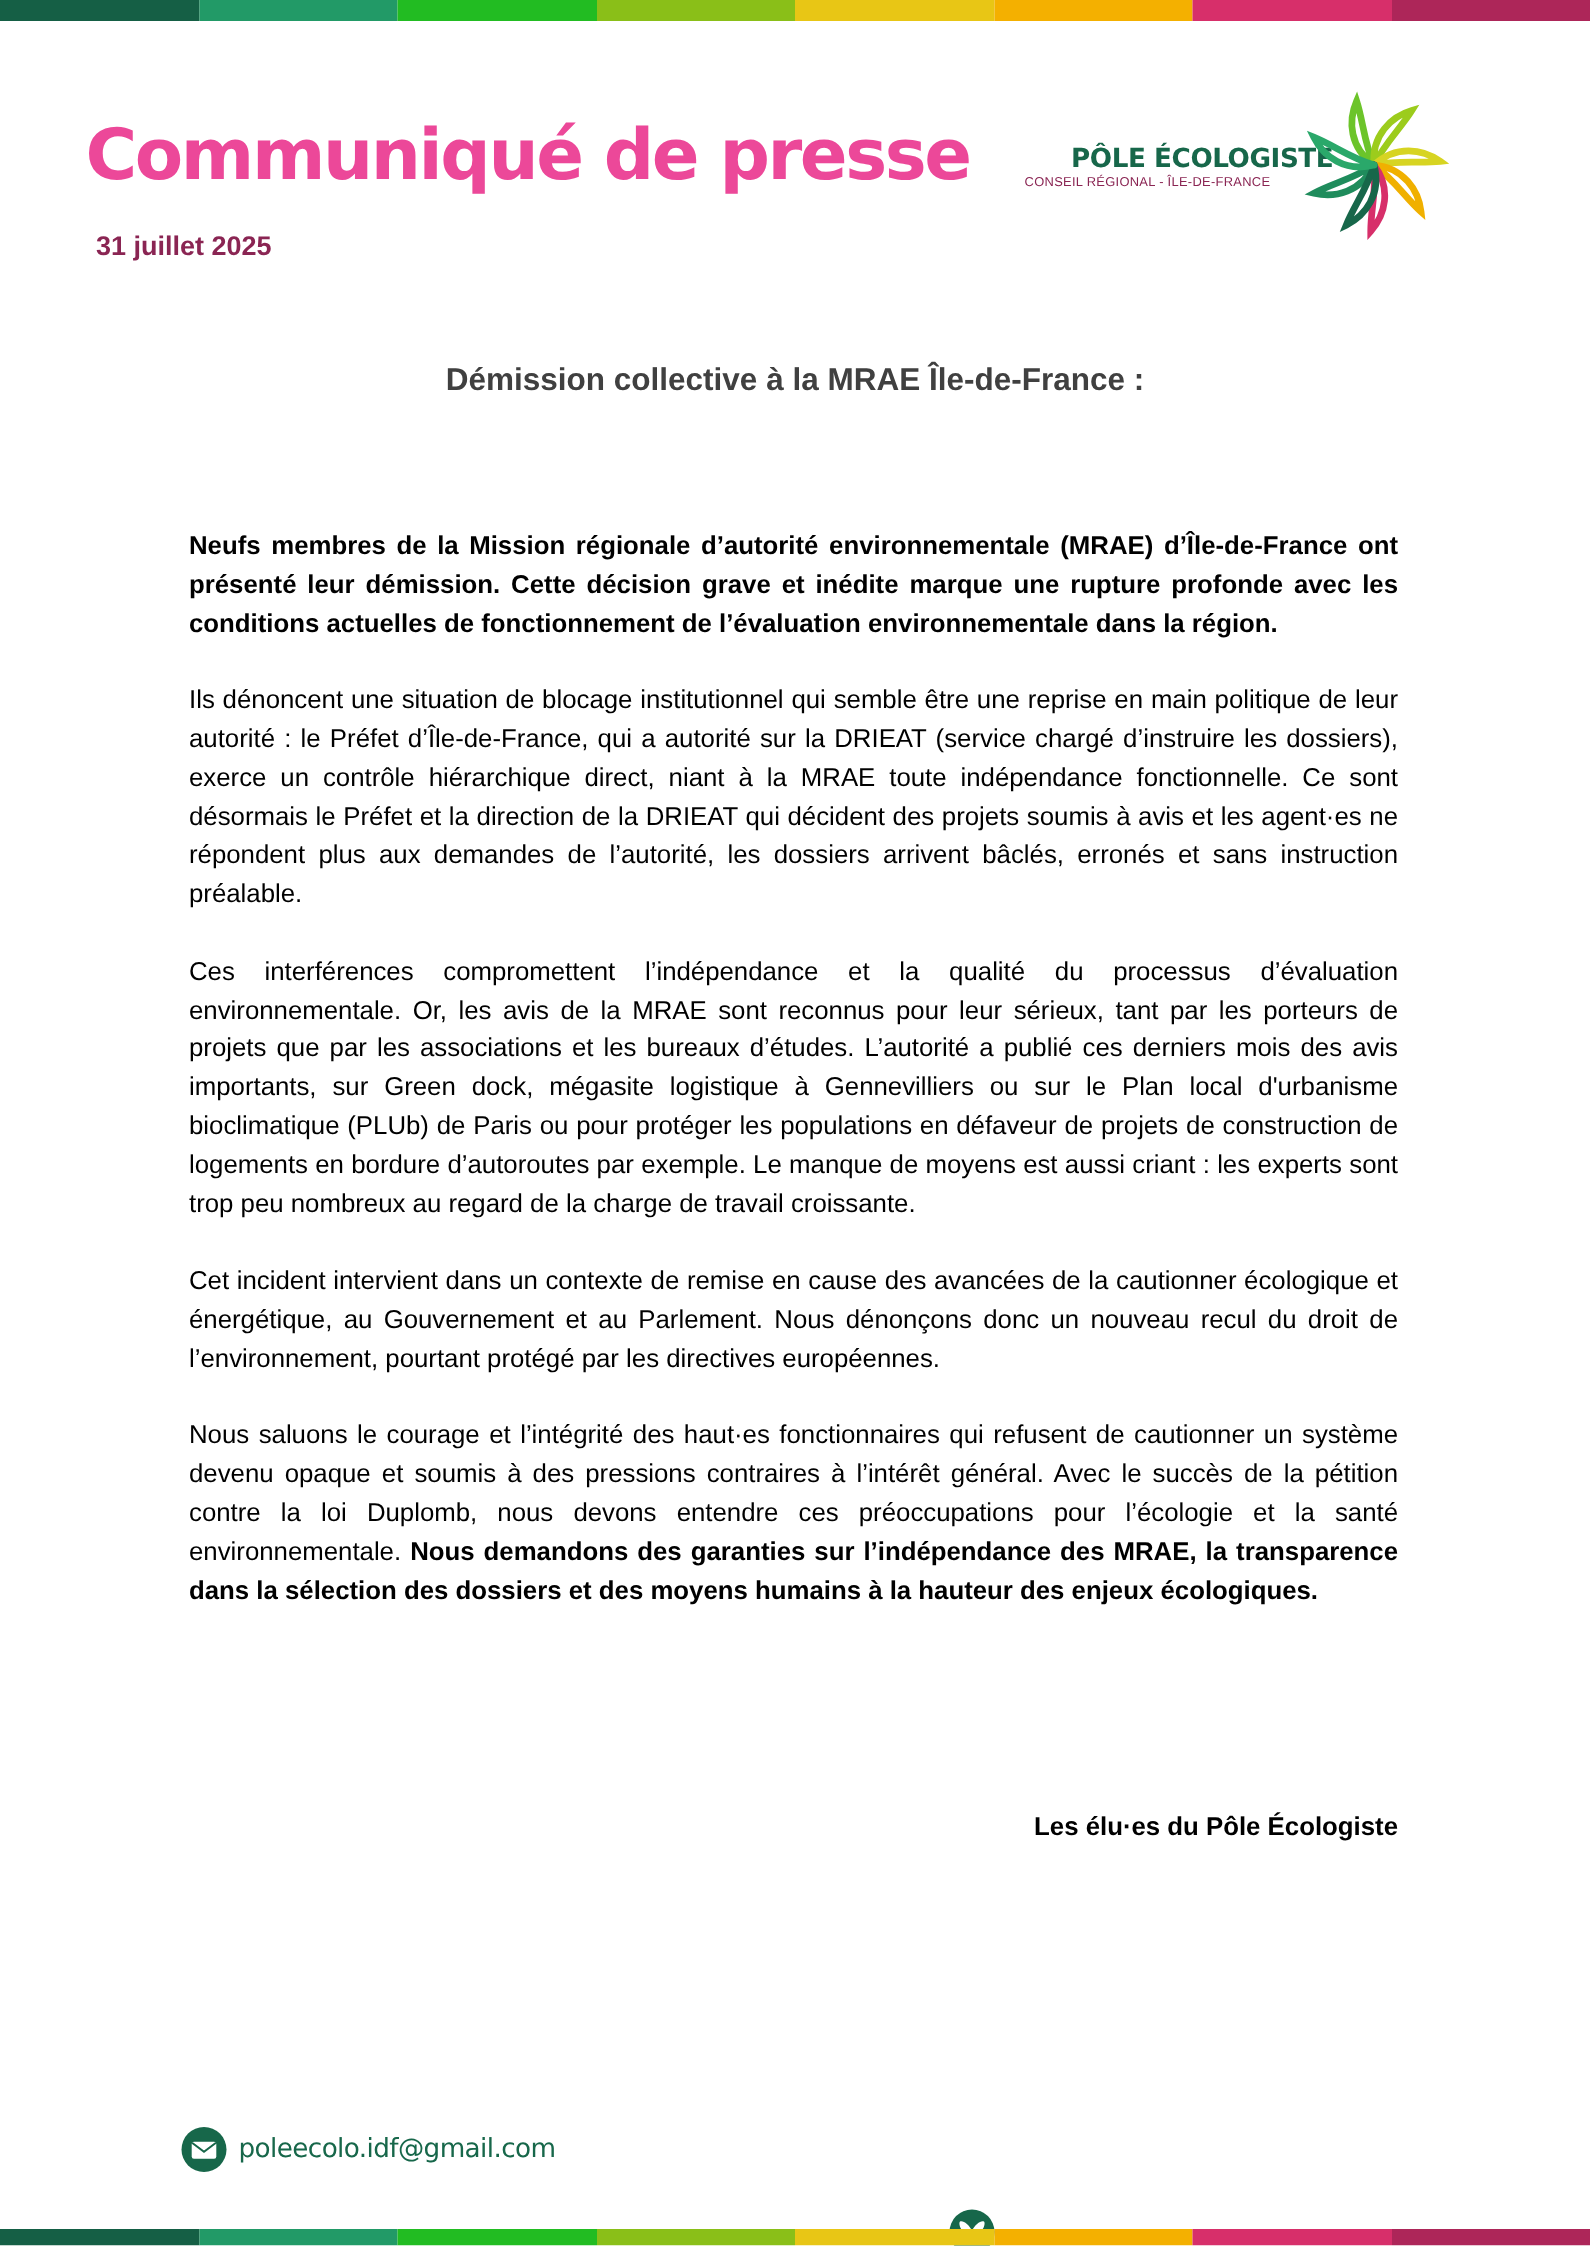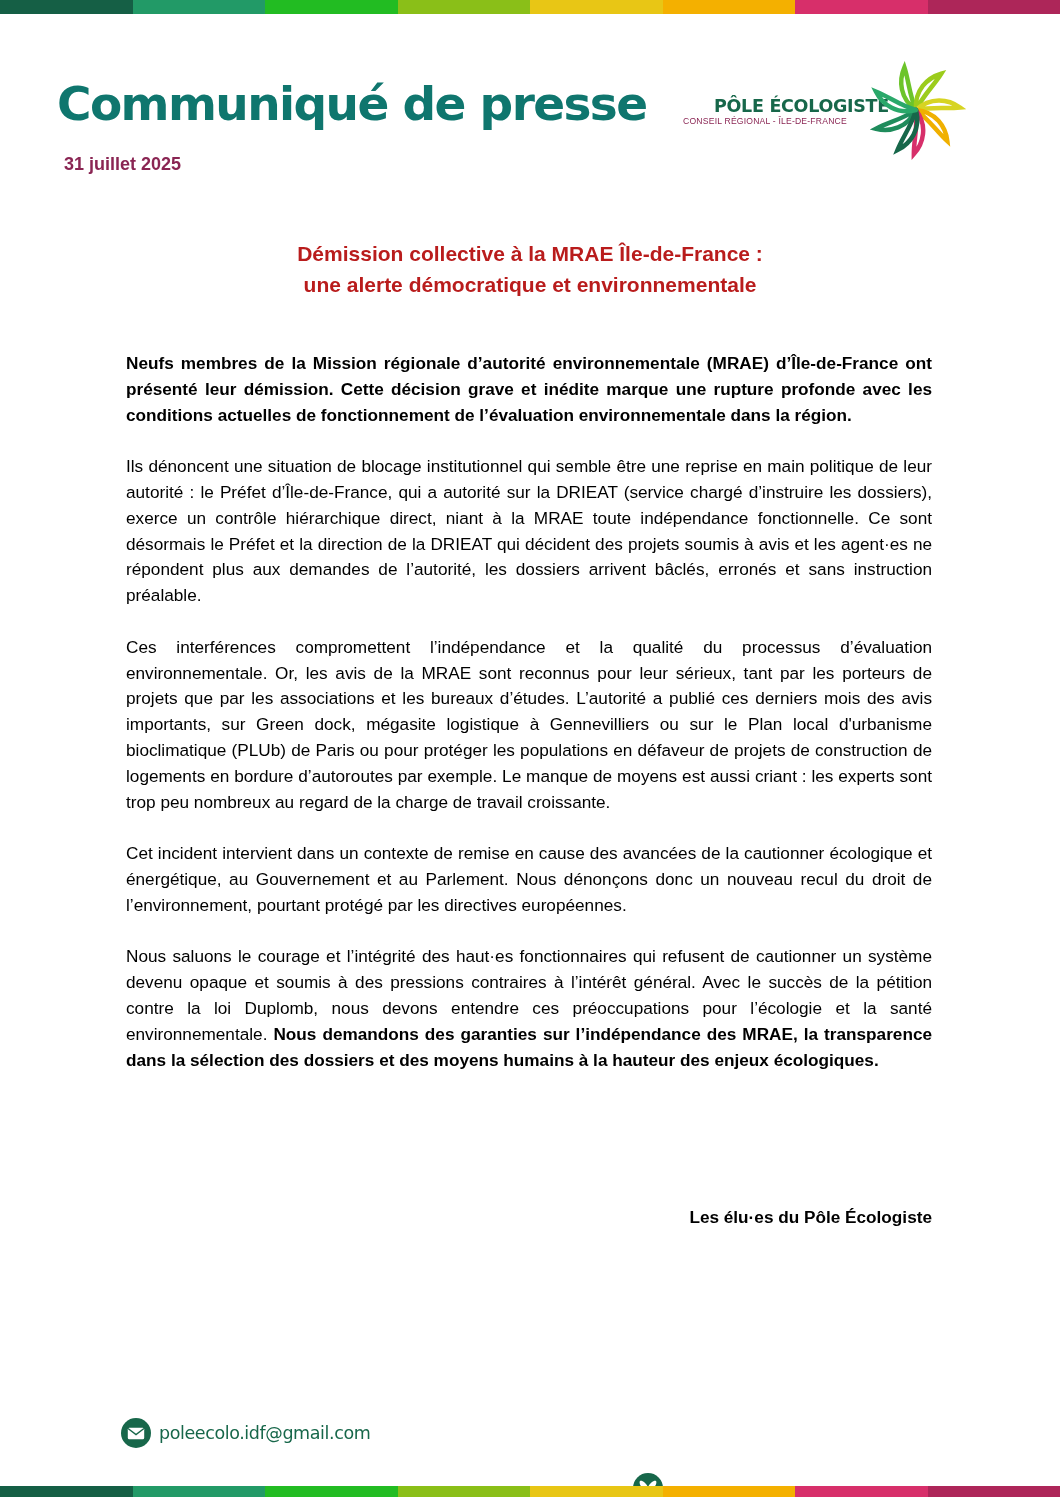--- a/index.html
+++ b/index.html
@@ -1,27 +1,27 @@
 <!DOCTYPE html>
 <html><head>
 <meta charset="utf-8">
 <style>
   html, body { margin: 0; padding: 0; background: #ffffff; }
   body { width: 1060px; height: 1497px; position: relative; overflow: hidden; font-family: "Liberation Sans", sans-serif; color: #000; }
   .stripe { position: absolute; left: 0; width: 1060px; display: flex; }
   .stripe.top { top: 0; height: 14px; }
   .stripe.bottom { top: 1486px; height: 11px; }
   .stripe span { flex: 1; height: 100%; }
-  .title { position: absolute; left: 57px; top: 76px; font-family: "DejaVu Sans", sans-serif; font-weight: bold; font-size: 47px; letter-spacing: -1.6px; color: #0f766e; white-space: nowrap; }
+  .title { position: absolute; left: 57px; top: 76px; font-family: "DejaVu Sans", sans-serif; font-weight: bold; font-size: 47px; letter-spacing: -1.6px; color: #ec4899; white-space: nowrap; }
   .date { position: absolute; left: 64px; top: 154px; font-family: "Liberation Sans", sans-serif; font-weight: bold; font-size: 18px; color: #8a2553; }
   .brand { position: absolute; left: 670px; top: 96px; width: 190px; text-align: center; }
   .brand-name { font-family: "DejaVu Sans", sans-serif; font-weight: bold; font-size: 17.5px; letter-spacing: -0.3px; color: #17674a; white-space: nowrap; line-height: 20px; margin-left: 44px; }
   .brand-sub { font-family: "Liberation Sans", sans-serif; font-size: 8.6px; color: #8a2553; white-space: nowrap; line-height: 11px; letter-spacing: 0.2px; text-align: center; }
   .logo { position: absolute; left: 866px; top: 60px; width: 100px; height: 100px; }
-  .headline { position: absolute; left: 120px; top: 238px; width: 820px; text-align: center; font-family: "Liberation Sans", sans-serif; font-weight: bold; font-size: 21px; line-height: 31px; color: #b91c1c; }
+  .headline { position: absolute; left: 120px; top: 238px; width: 820px; text-align: center; font-family: "Liberation Sans", sans-serif; font-weight: bold; font-size: 21px; line-height: 31px; color: #404040; }
   .body { position: absolute; left: 126px; top: 351px; width: 806px; font-family: "Liberation Sans", sans-serif; font-size: 17.2px; line-height: 25.8px; text-align: justify; }
   .body p { margin: 0 0 25.8px 0; }
   .body p.lead { font-weight: bold; }
   .body b { font-weight: bold; }
   .signature { position: absolute; left: 526px; top: 1207px; width: 406px; text-align: right; font-family: "Liberation Sans", sans-serif; font-weight: bold; font-size: 17.2px; }
   .footer-left { position: absolute; left: 121px; top: 1418px; display: flex; align-items: center; gap: 8px; }
   .footer-right { position: absolute; left: 633px; top: 1473px; display: flex; gap: 5px; flex-direction: column; }
   .circle-icon { width: 30px; height: 30px; border-radius: 50%; background: #17674a; display: flex; align-items: center; justify-content: center; }
   .footer-text { font-family: "DejaVu Sans", sans-serif; font-weight: normal; font-size: 17.5px; color: #17674a; letter-spacing: -0.4px; white-space: nowrap; }
 </style>
@@ -57,21 +57,20 @@
       <path d="M0,0 C-14,-14 -12,-32 -4,-44 C-2,-30 -4,-16 0,0" stroke="#d72f6a" transform="rotate(188)"></path>
       <path d="M0,0 C-14,-14 -12,-32 -4,-44 C-2,-30 -4,-16 0,0" stroke="#1f8c5c" transform="rotate(-110)"></path>
       <path d="M0,0 C-14,-14 -12,-32 -4,-44 C-2,-30 -4,-16 0,0" stroke="#17674a" transform="rotate(-150)"></path>
       <path d="M0,0 C-14,-14 -12,-32 -4,-44 C-2,-30 -4,-16 0,0" stroke="#2aa86a" transform="rotate(-60)"></path>
     </g>
   </svg>
 </div>
 
 <div class="headline">
   <div>Démission collective à la MRAE Île-de-France :</div>
-  <div>une alerte démocratique et environnementale</div>
 </div>
 
 <div class="body">
   <p class="lead">Neufs membres de la Mission régionale d’autorité environnementale (MRAE) d’Île-de-France ont présenté leur démission. Cette décision grave et inédite marque une rupture profonde avec les conditions actuelles de fonctionnement de l’évaluation environnementale dans la région.</p>
   <p>Ils dénoncent une situation de blocage institutionnel qui semble être une reprise en main politique de leur autorité : le Préfet d’Île-de-France, qui a autorité sur la DRIEAT (service chargé d’instruire les dossiers), exerce un contrôle hiérarchique direct, niant à la MRAE toute indépendance fonctionnelle. Ce sont désormais le Préfet et la direction de la DRIEAT qui décident des projets soumis à avis et les agent·es ne répondent plus aux demandes de l’autorité, les dossiers arrivent bâclés, erronés et sans instruction préalable.</p>
   <p>Ces interférences compromettent l’indépendance et la qualité du processus d’évaluation environnementale. Or, les avis de la MRAE sont reconnus pour leur sérieux, tant par les porteurs de projets que par les associations et les bureaux d’études. L’autorité a publié ces derniers mois des avis importants, sur Green dock, mégasite logistique à Gennevilliers ou sur le Plan local d'urbanisme bioclimatique (PLUb) de Paris ou pour protéger les populations en défaveur de projets de construction de logements en bordure d’autoroutes par exemple. Le manque de moyens est aussi criant : les experts sont trop peu nombreux au regard de la charge de travail croissante.</p>
   <p>Cet incident intervient dans un contexte de remise en cause des avancées de la cautionner écologique et énergétique, au Gouvernement et au Parlement. Nous dénonçons donc un nouveau recul du droit de l’environnement, pourtant protégé par les directives européennes.</p>
   <p><span>Nous saluons le courage et l’intégrité des haut·es fonctionnaires qui refusent de cautionner un système devenu opaque et soumis à des pressions contraires à l’intérêt général. Avec le succès de la pétition contre la loi Duplomb, nous devons entendre ces préoccupations pour l’écologie et la santé environnementale. </span><b>Nous demandons des garanties sur l’indépendance des MRAE, la transparence dans la sélection des dossiers et des moyens humains à la hauteur des enjeux écologiques.</b></p>
 </div>
 

